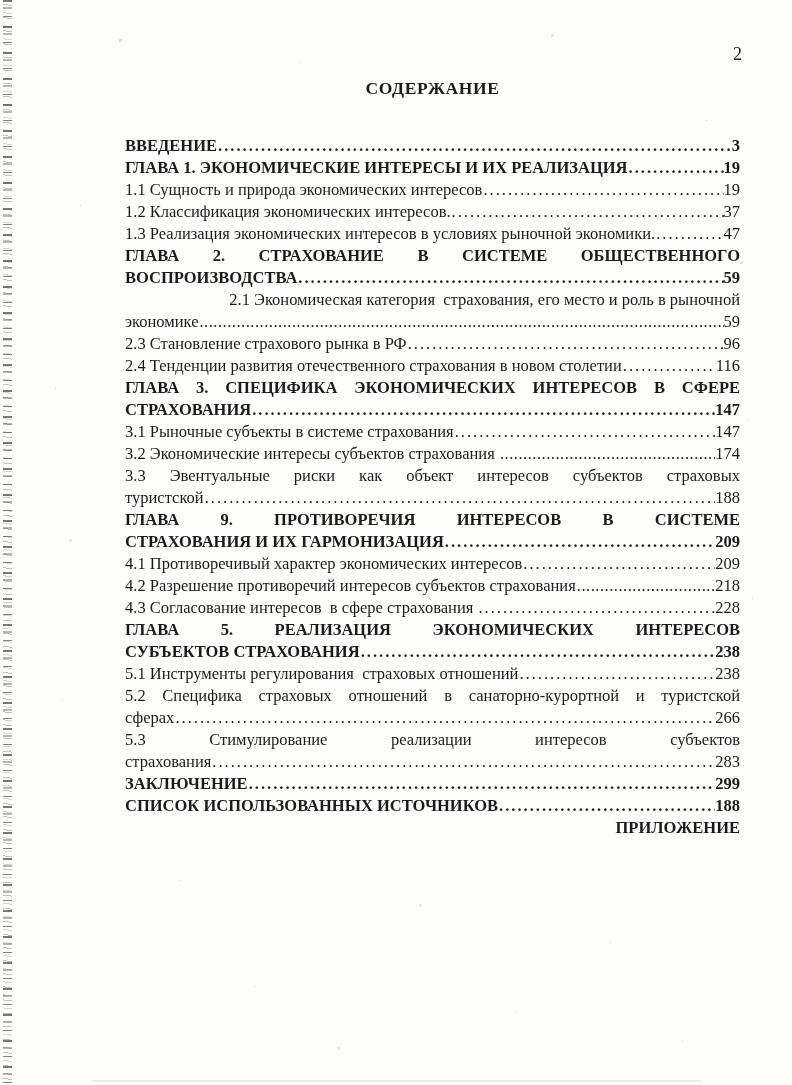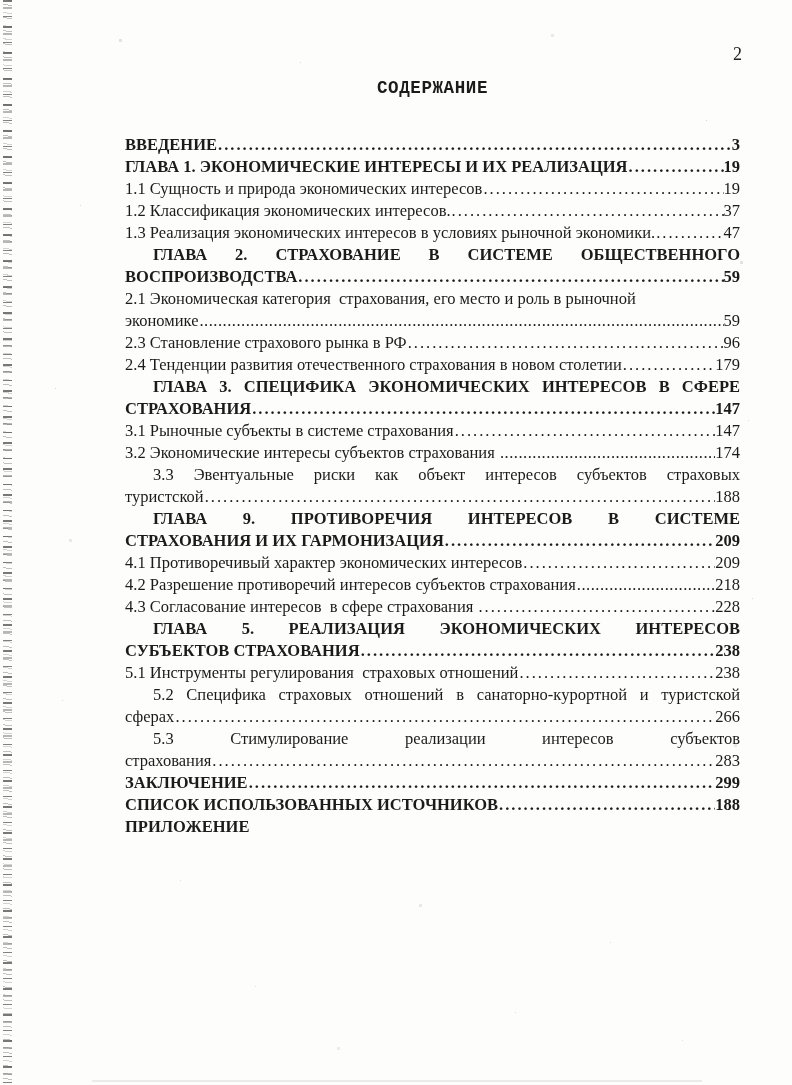--- a/index.html
+++ b/index.html
@@ -81,21 +81,20 @@
     left: 125px;
     top: 78px;
     width: 615px;
   }
   .doc-title {
     text-align: center;
     font-weight: 700;
     font-size: 17.5px;
     letter-spacing: 0.6px;
     margin-bottom: 36px;
-    font-family: Liberation Mono, monospace;
   }
   .toc .line {
     font-size: 16.5px;
     line-height: 22px;
     height: 22px;
     white-space: nowrap;
   }
   .toc .line.bold { font-weight: 700; }
   .toc .line.leader {
     display: flex;
@@ -111,23 +110,22 @@
     padding: 0 1px;
   }
   .toc .line.leader .dots::after {
     content: "................................................................................................................................................................................................";
   }
   .toc .line.leader.dense .dots { letter-spacing: 0.5px; }
   .toc .line.justify {
     text-align: justify;
     text-align-last: justify;
     white-space: normal;
-    margin-left: 28px;
-  }
-  .toc .line.plain { text-align: left; white-space: pre; }
+  }
+  .toc .line.plain { text-align: right; white-space: pre; }
 </style>
 </head>
 <body>
 
 <div class="scan-edge"></div>
 <div class="specks"></div>
 <div class="scan-bottom"></div>
 
 <div class="page-number">2</div>
 
@@ -172,21 +170,21 @@
         <span class="pg">59</span>
       </div>
       <div class="line leader">
         <span class="t">2.3 Становление страхового рынка в РФ</span>
         <span class="dots"></span>
         <span class="pg">96</span>
       </div>
       <div class="line leader">
         <span class="t">2.4 Тенденции развития отечественного страхования в новом столетии</span>
         <span class="dots"></span>
-        <span class="pg">179</span>
+        <span class="pg">116</span>
       </div>
       <div class="line justify bold">ГЛАВА 3. СПЕЦИФИКА ЭКОНОМИЧЕСКИХ ИНТЕРЕСОВ В СФЕРЕ</div>
       <div class="line leader bold">
         <span class="t">СТРАХОВАНИЯ</span>
         <span class="dots"></span>
         <span class="pg">147</span>
       </div>
       <div class="line leader">
         <span class="t">3.1 Рыночные субъекты в системе страхования</span>
         <span class="dots"></span>

